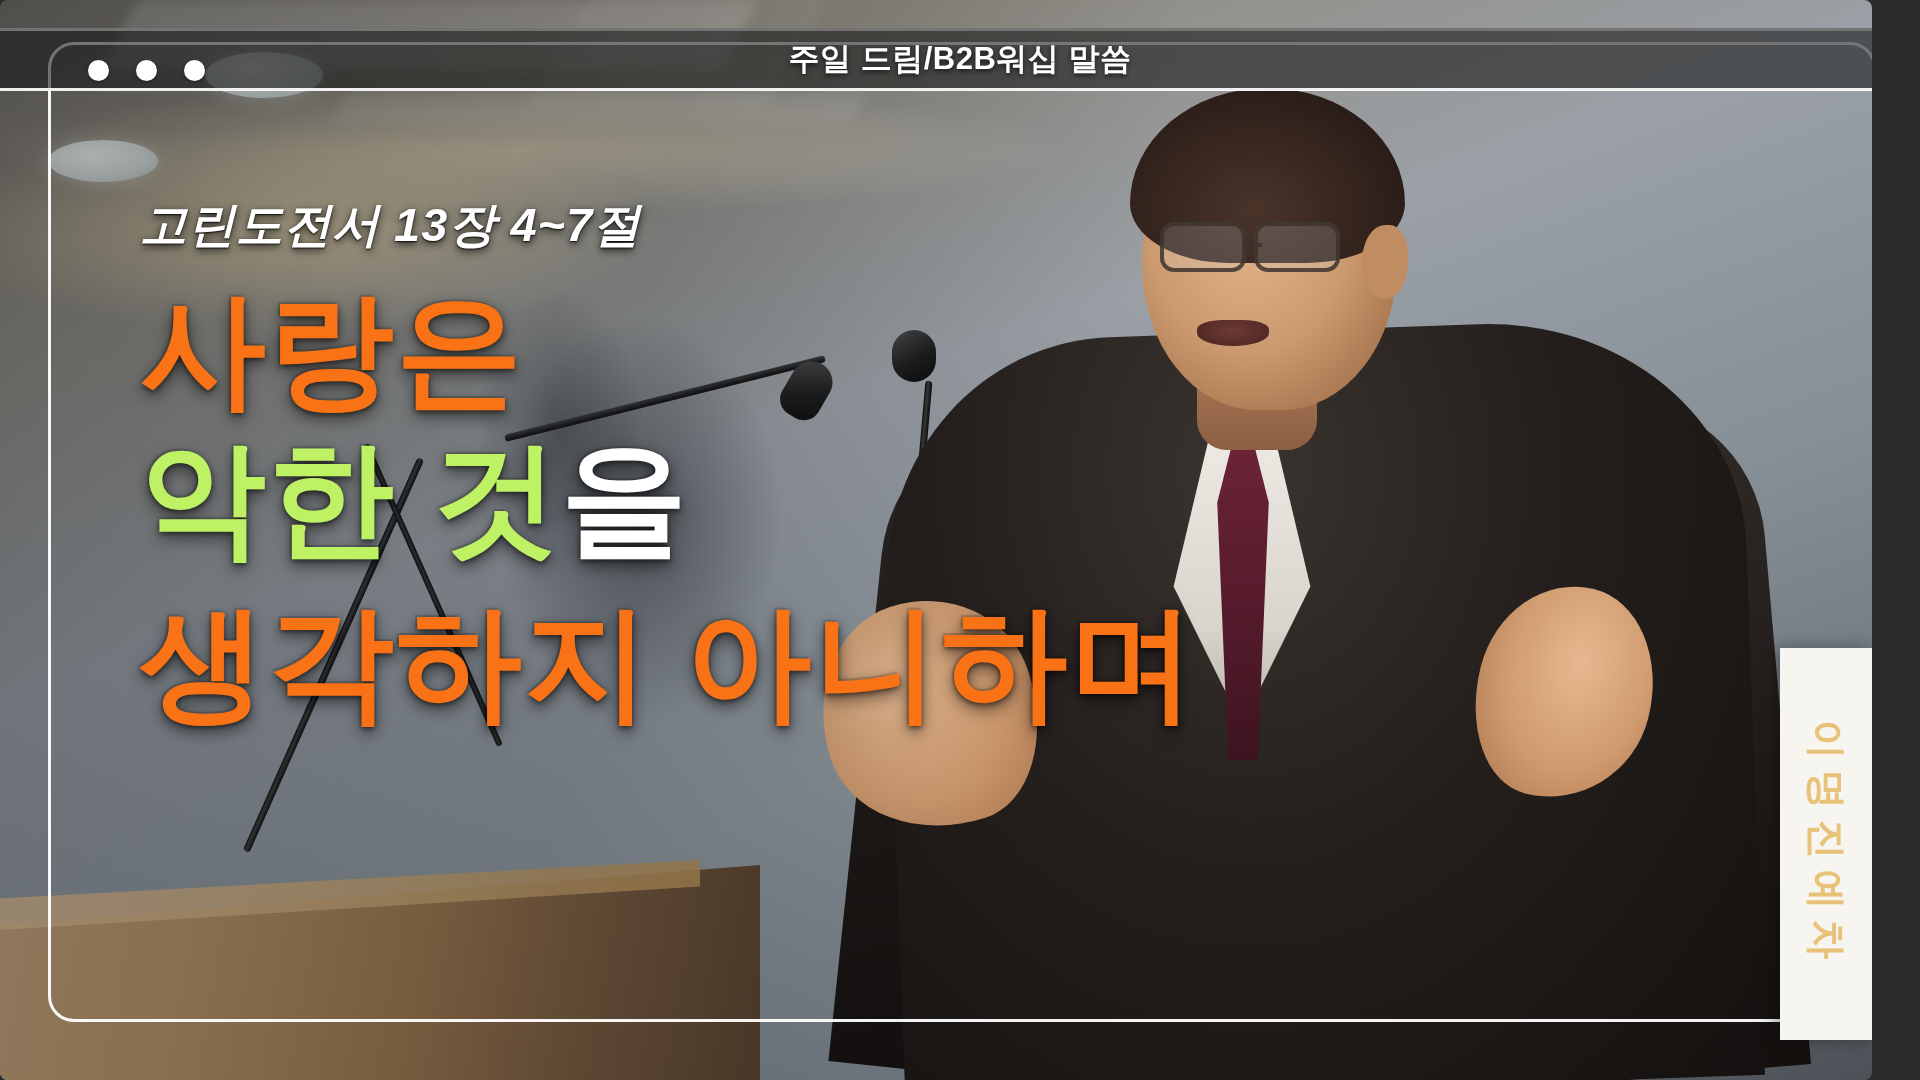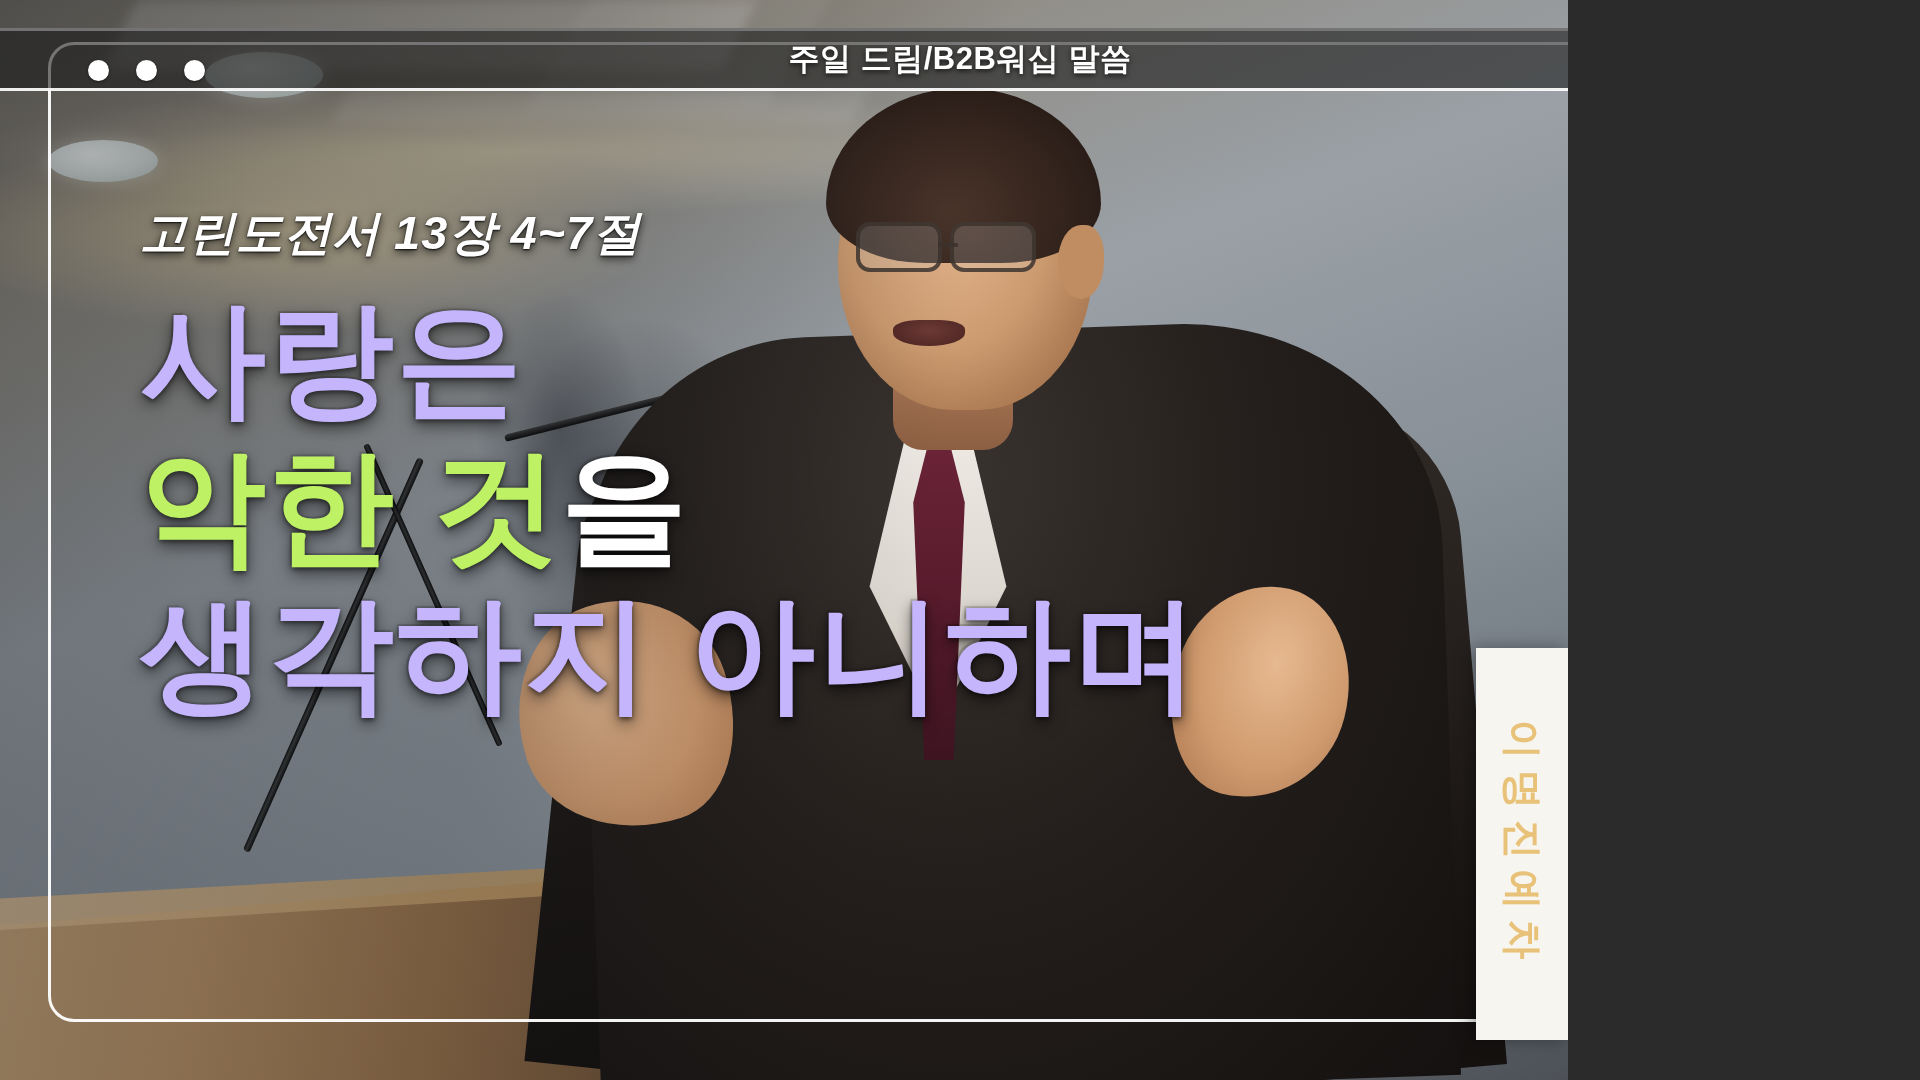--- a/index.html
+++ b/index.html
@@ -7,22 +7,23 @@
   html, body {
     width:1920px; height:1080px;
     overflow:hidden;
     background:#2b2b2b;
     font-family:"Liberation Sans","DejaVu Sans",sans-serif;
   }
 
   
   .stage {
     position:relative;
-    width:1568px; height:1080px;
+    width:1872px; height:1080px;
     overflow:hidden;
+    border-radius:8px;
   }
 
   
   .photo {
     position:absolute; inset:0;
     background:
       
       radial-gradient(ellipse 520px 150px at 300px 230px, rgba(255,232,176,.55) 0%, rgba(255,232,176,0) 70%),
       radial-gradient(ellipse 760px 90px at 520px 150px, rgba(255,238,196,.42) 0%, rgba(255,238,196,0) 72%),
       
@@ -219,36 +220,36 @@
   .textblock {
     position:absolute; left:140px; top:188px; width:1420px;
   }
   .meta-date, .meta-ref {
     color:#ffffff; font-weight:bold; font-style:italic;
     letter-spacing:1px;
     text-shadow:0 3px 8px rgba(0,0,0,.75), 0 1px 2px rgba(0,0,0,.9);
     white-space:nowrap;
   }
   .meta-date { font-size:46px; line-height:1.12; }
-  .meta-ref  { font-size:47px; line-height:1.18; margin-top:17px; }
+  .meta-ref  { font-size:47px; line-height:1.18; margin-top:9px; }
 
   .title { margin-top:28px; }
   .title-line {
     font-size:126px; font-weight:bold; line-height:1.12;
     letter-spacing:2px; white-space:nowrap;
     text-shadow:
        0 6px 16px rgba(0,0,0,.55),
        0 2px 5px rgba(0,0,0,.55),
       -2px -2px 0 rgba(0,0,0,.12);
   }
-  .title-line.white { color:#c4b5fd; }
+  .title-line.white { color:#f97316;font-family:Liberation Serif, serif; }
   .title-line .gold-seg  { color:#bef264; }
   .title-line .white-seg { color:#ffffff; }
   .line2 { margin-top:6px; }
-  .line3 { margin-top:6px; }
+  .line3 { margin-top:24px; }
 
   
   .vpanel {
     position:absolute; right:0; top:648px;
     width:92px; height:392px;
     background:#f7f5ef;
     display:flex; align-items:center; justify-content:center;
     box-shadow:-4px 0 16px rgba(0,0,0,.35);
   }
   .vpanel-text {

